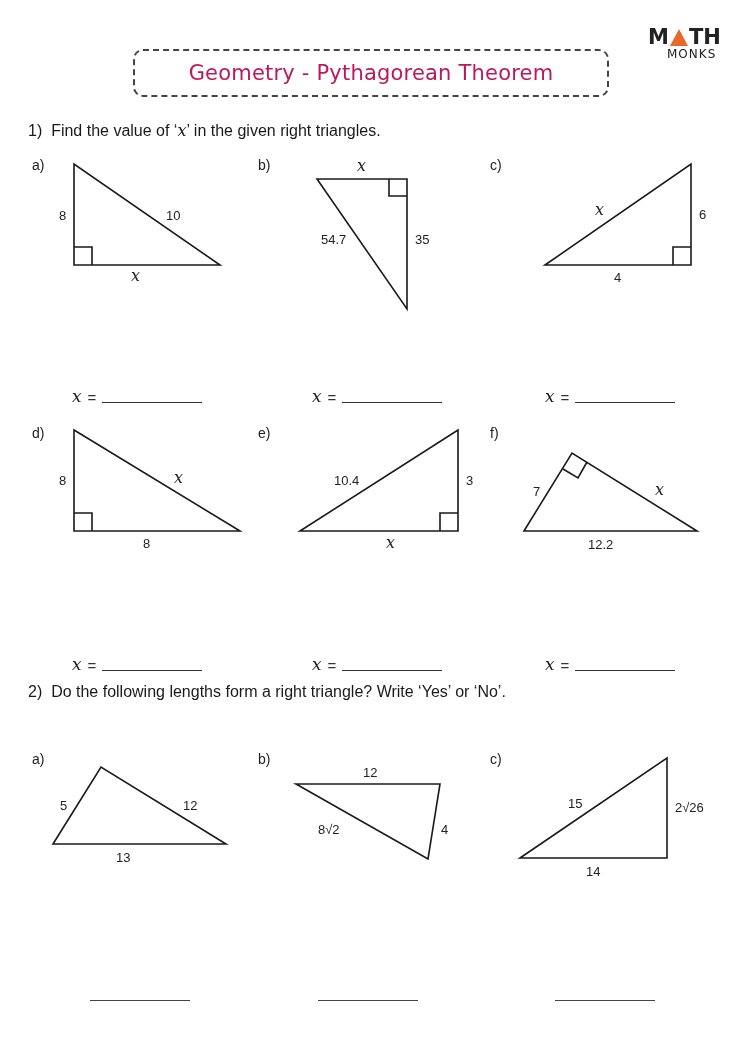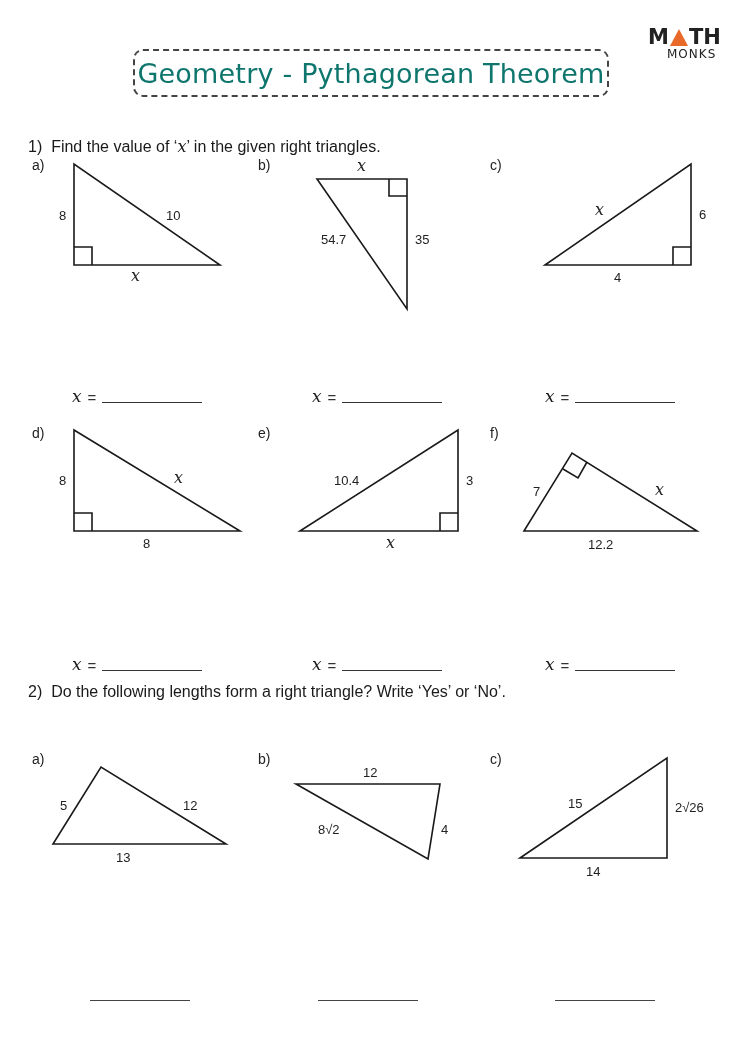--- a/index.html
+++ b/index.html
@@ -2,21 +2,21 @@
 <html><head>
 <meta charset="utf-8">
 <style>
   html, body { margin: 0; padding: 0; background: #ffffff; }
   body { width: 742px; height: 1050px; position: relative; overflow: hidden;
          font-family: "Liberation Sans", "DejaVu Sans", sans-serif; color: #1a1a1a; }
   .abs { position: absolute; }
   .title-box { left: 133px; top: 49px; width: 476px; height: 48px;
                border: 2px dashed #444; border-radius: 10px; box-sizing: border-box;
                display: flex; align-items: center; justify-content: center; }
-  .title-text { font-family: "DejaVu Sans", sans-serif; font-size: 27px; color: #0f766e; letter-spacing: 0.2px; }
+  .title-text { font-family: "DejaVu Sans", sans-serif; font-size: 21px; color: #be185d; letter-spacing: 0.2px; }
   .logo { left: 648px; top: 27px; width: 70px; height: 36px; }
   .logo-math { font-family: "DejaVu Sans", sans-serif; font-weight: bold; font-size: 21px;
                color: #222; letter-spacing: 0px; line-height: 21px; display: flex; align-items: flex-end; }
   .logo-a { display: inline-block; width: 0; height: 0; border-left: 9px solid transparent;
             border-right: 9px solid transparent; border-bottom: 17px solid #e8692a; margin: 0 1px 2px 1px; }
   .logo-monks { font-family: "DejaVu Sans", sans-serif; font-weight: normal; font-size: 12px;
                 color: #222; letter-spacing: 1px; margin-left: 19px; line-height: 12px; }
   .q-heading { font-size: 16px; color: #1a1a1a; }
   .q-heading .var { font-family: "DejaVu Serif", serif; font-style: italic; }
   .part-label { font-size: 14px; color: #222; }
@@ -36,21 +36,21 @@
 </div>
 <div class="abs logo">
   <div class="logo-math">
     <span>M</span>
       <span class="logo-a"></span>
       <span>TH</span>
   </div>
   <div class="logo-monks">MONKS</div>
 </div>
 
-<div class="abs q-heading" style="left:28px; top:121px;margin-top:16px;">
+<div class="abs q-heading" style="left:28px; top:121px;">
   <span>1)</span>&nbsp;
   <span>Find the value of ‘</span><span class="var">x</span><span>’ in the given right triangles.</span>
 </div>
 
 <div class="abs part-label" style="left:32px; top:157px;">a)</div>
 <div class="abs part-label" style="left:258px; top:157px;">b)</div>
 <div class="abs part-label" style="left:490px; top:157px;">c)</div>
 <div class="abs part-label" style="left:32px; top:425px;">d)</div>
 <div class="abs part-label" style="left:258px; top:425px;">e)</div>
 <div class="abs part-label" style="left:490px; top:425px;">f)</div>

